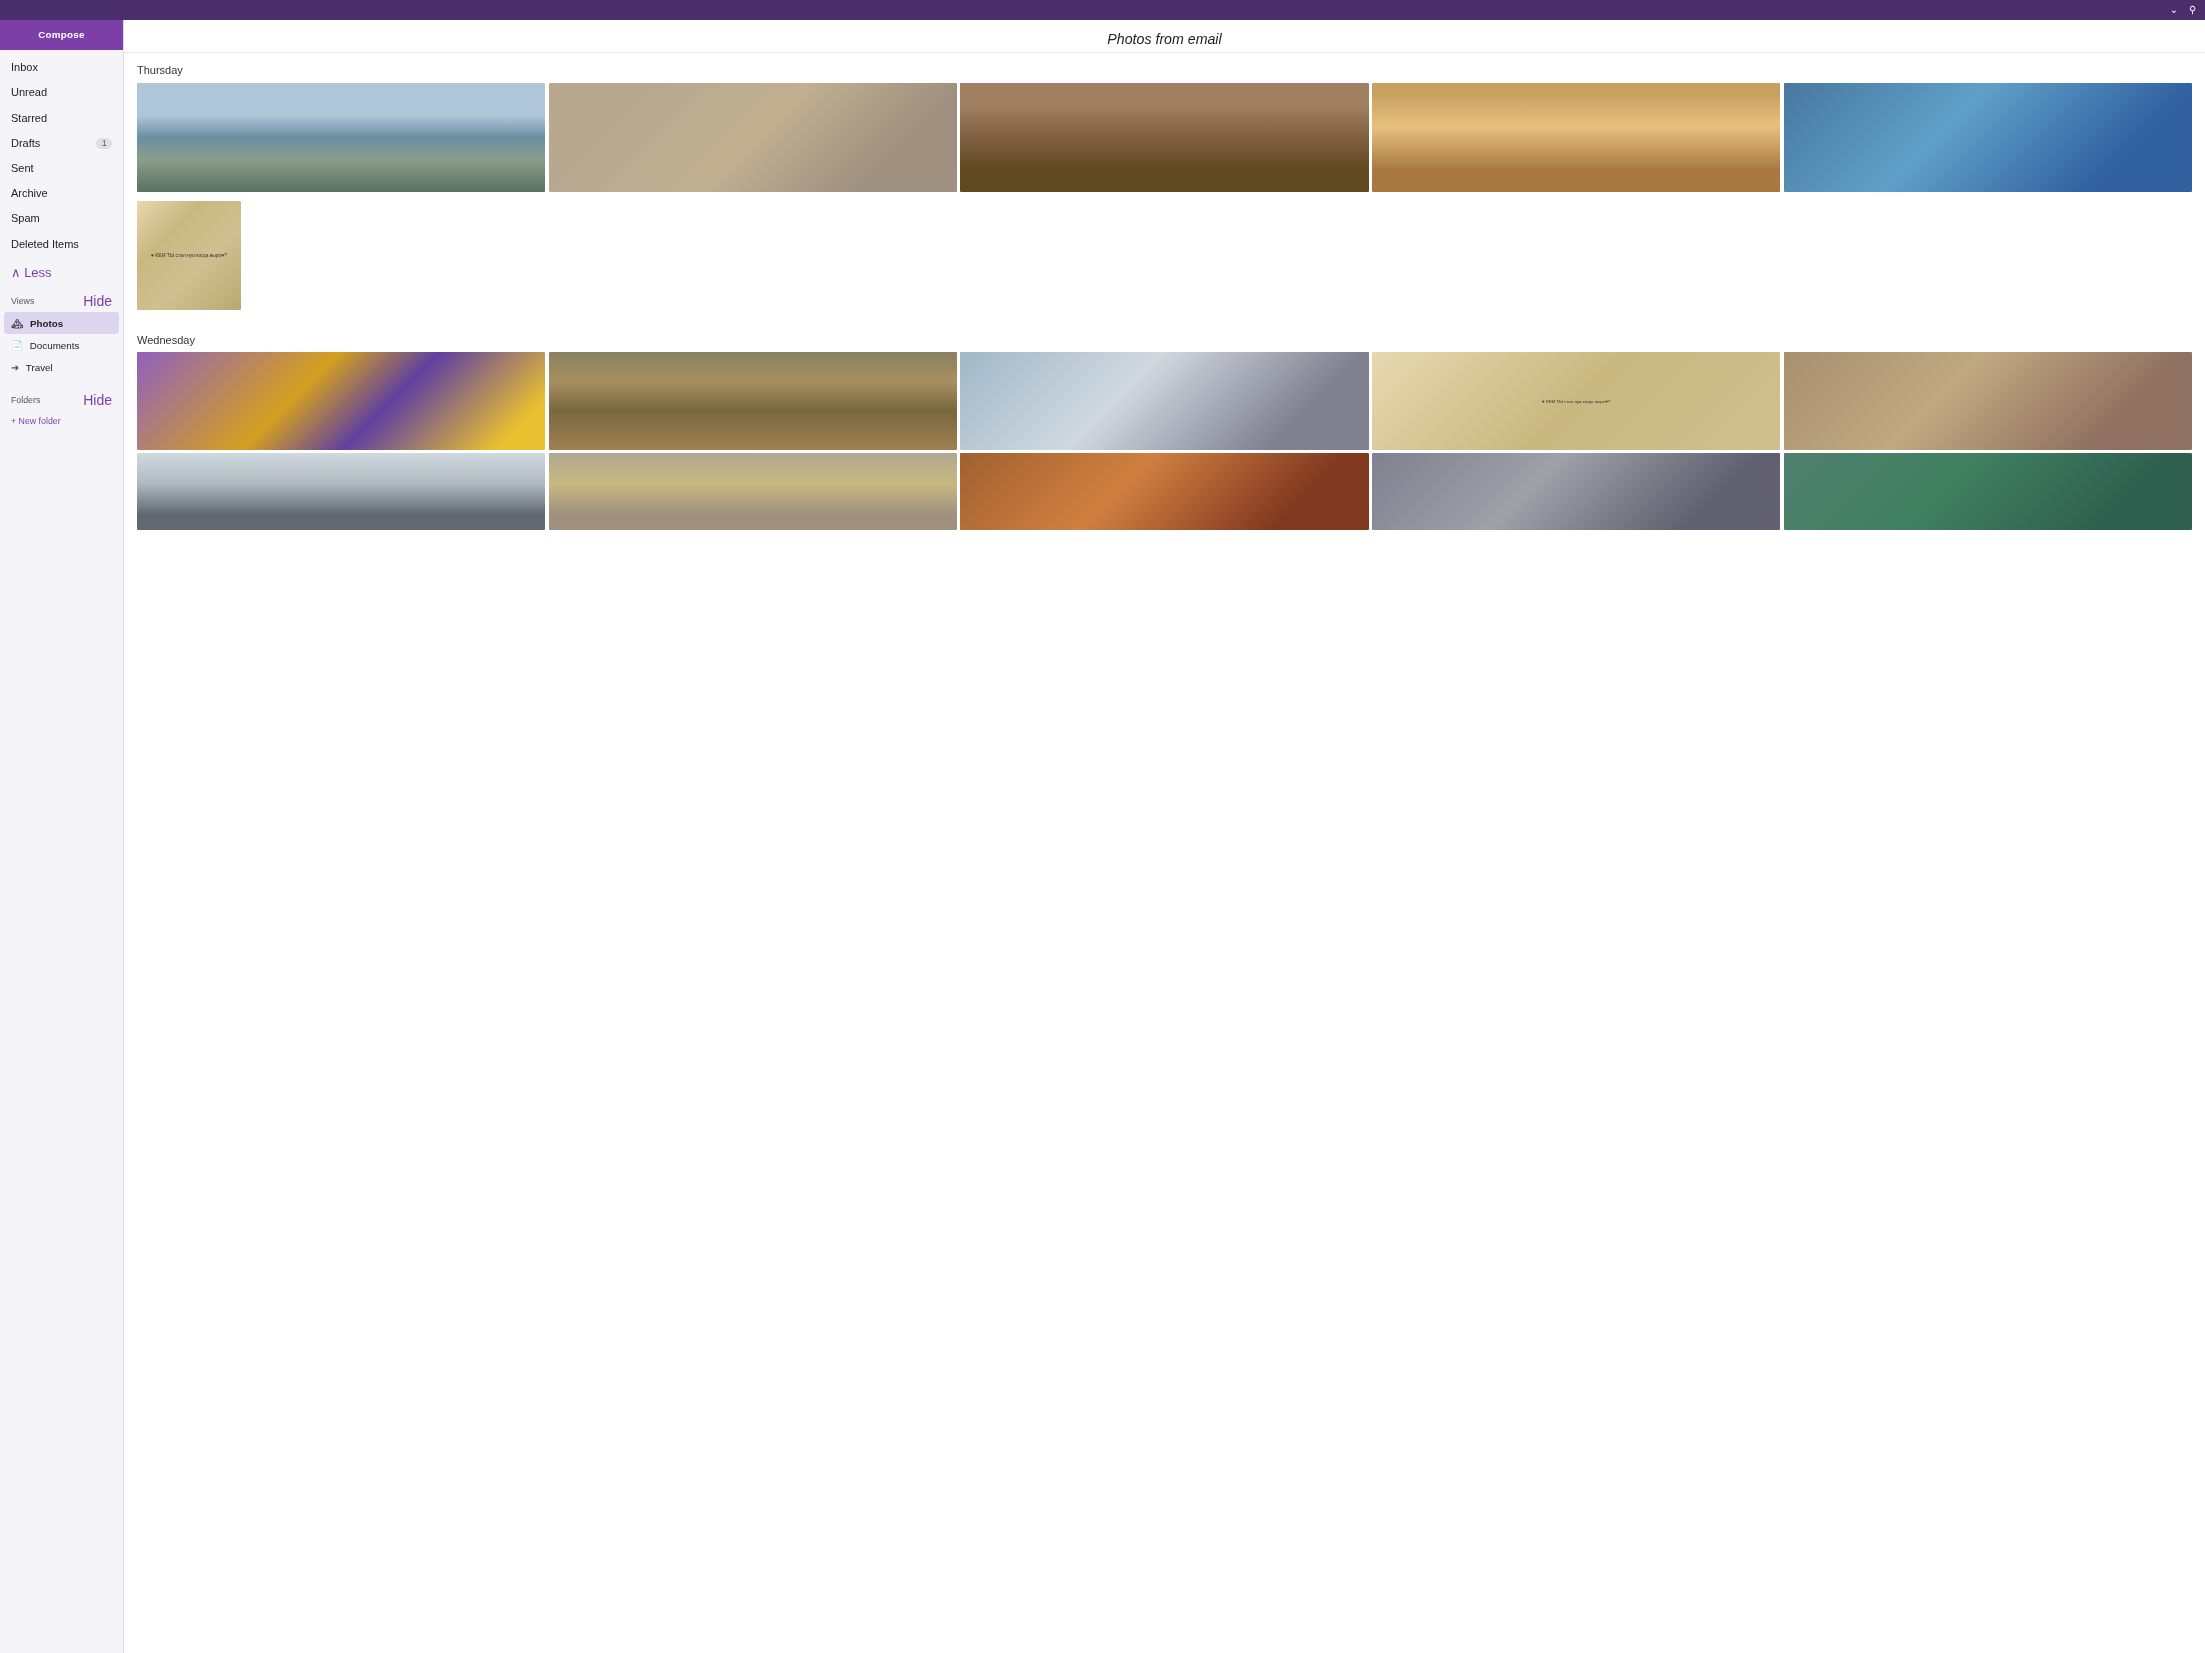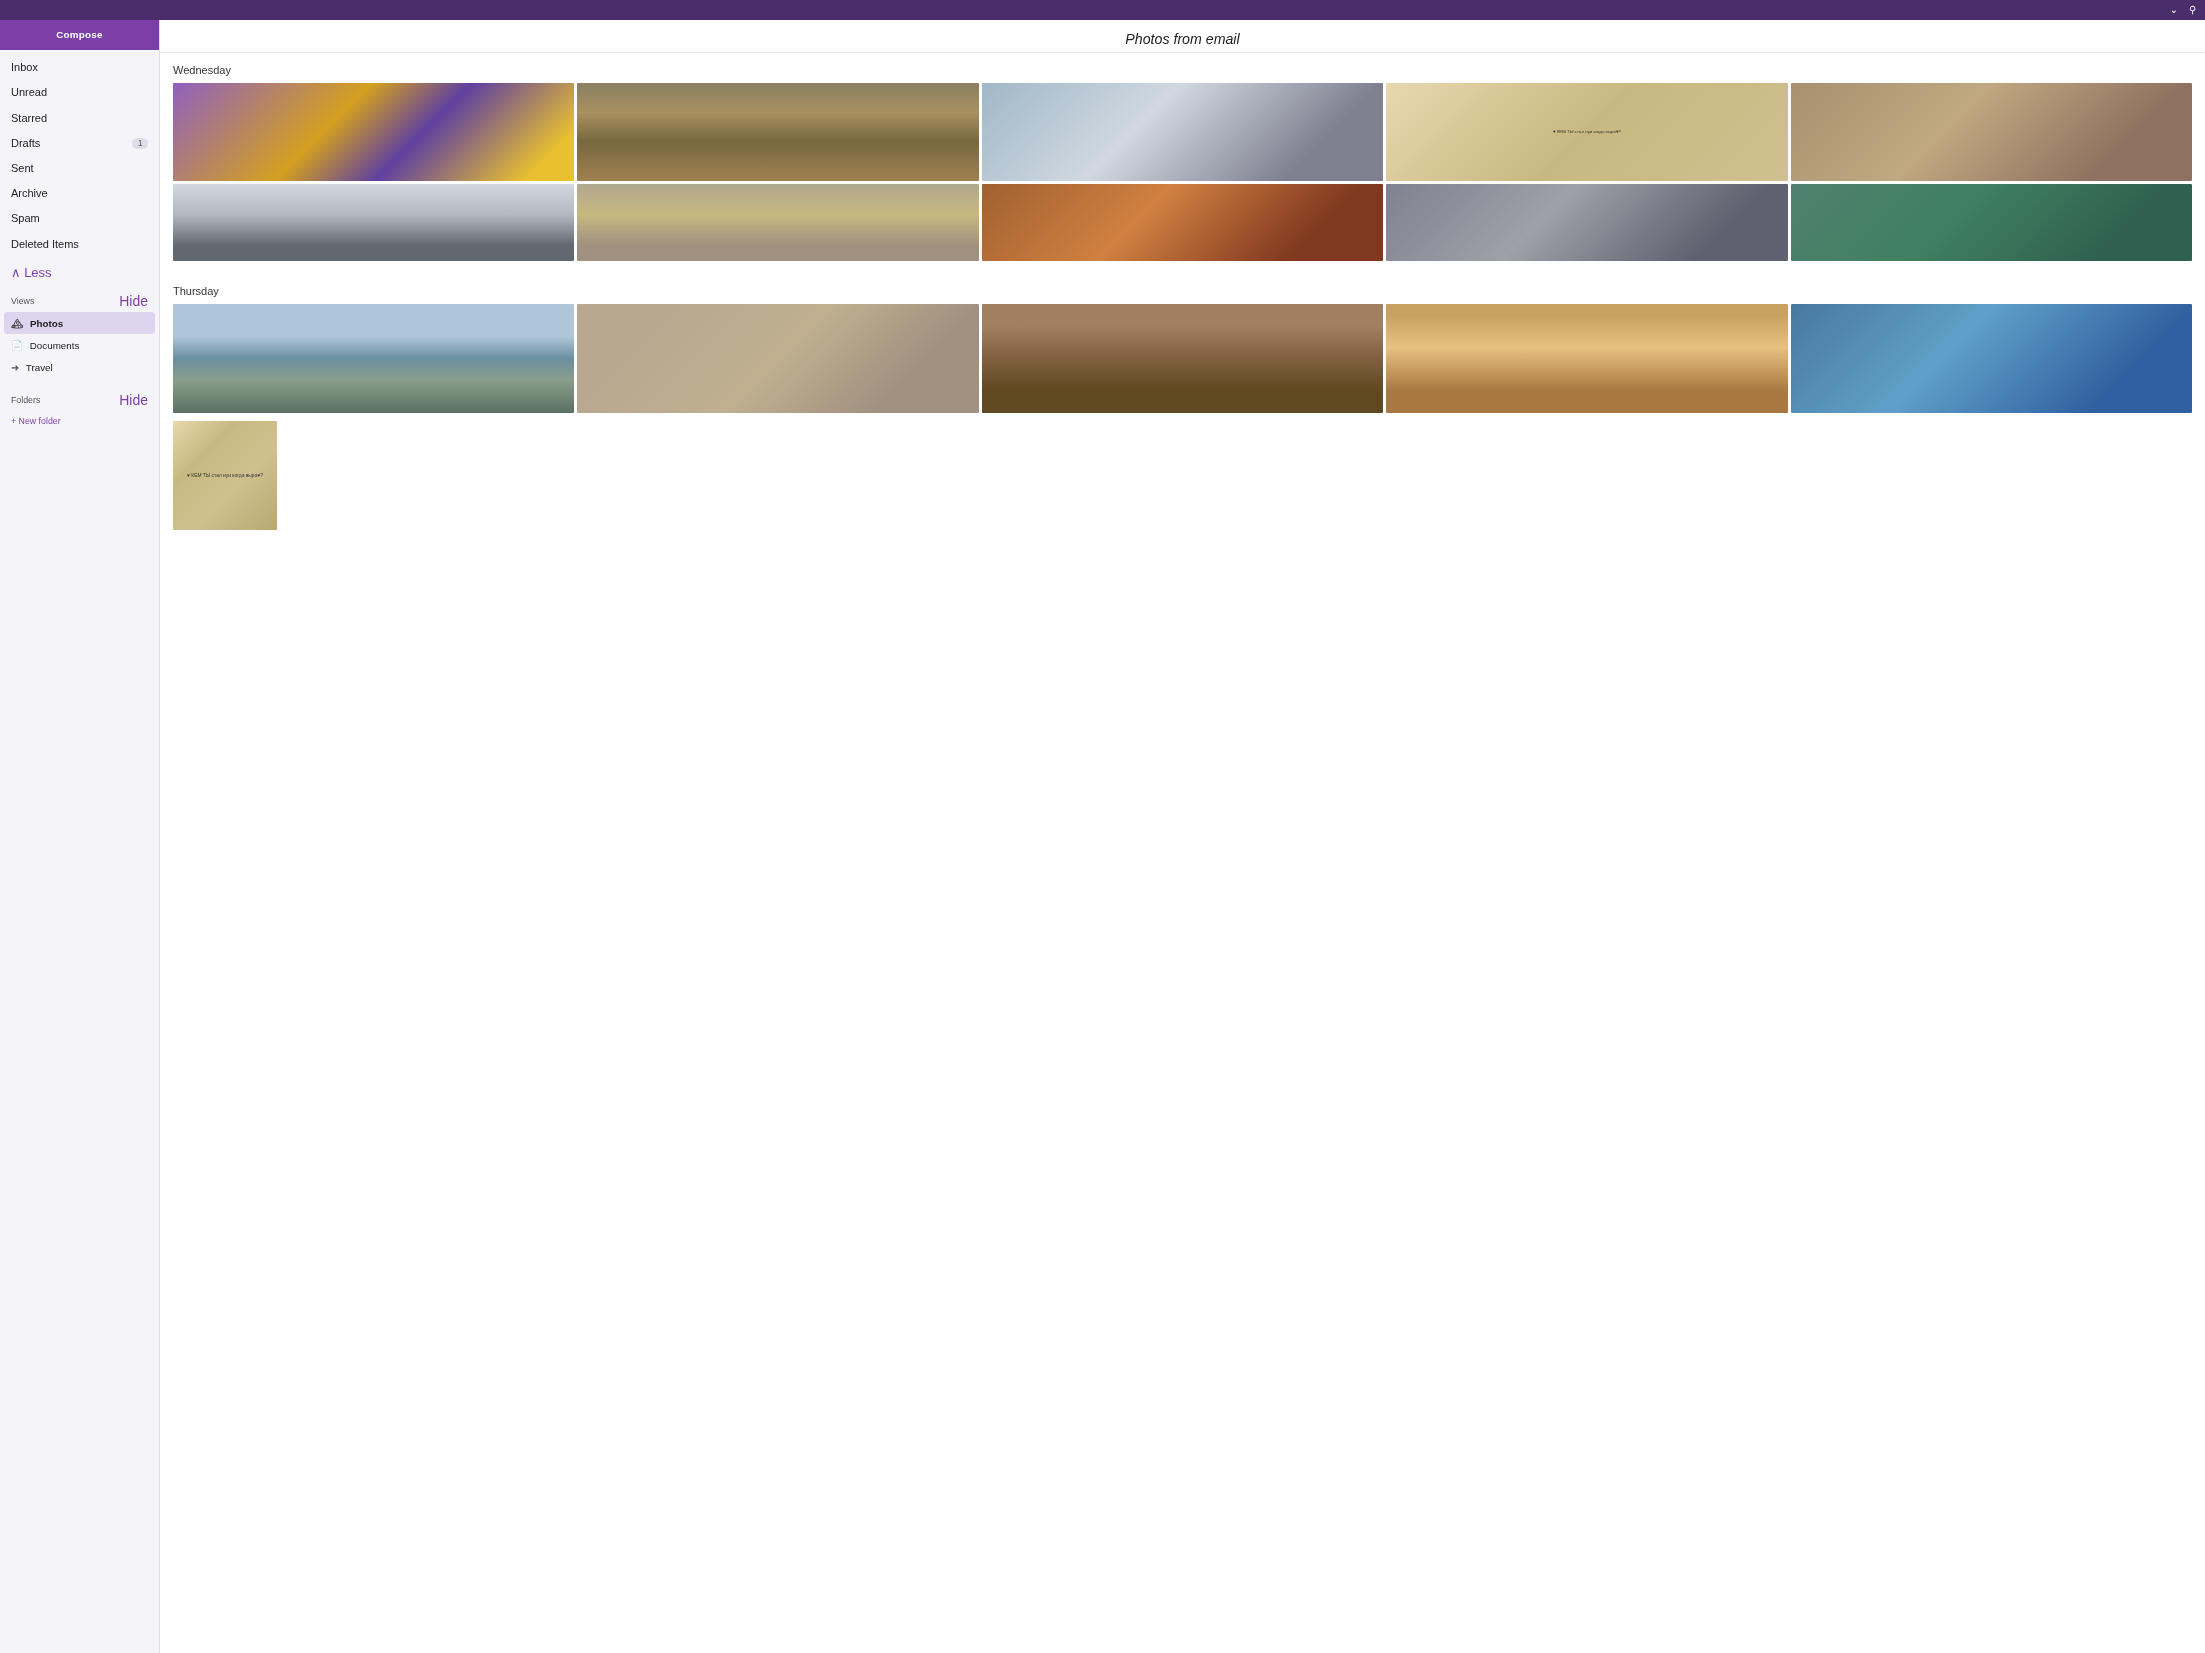--- a/index.html
+++ b/index.html
@@ -35,21 +35,21 @@
 
     
     .app-container {
       display: flex;
       flex: 1;
       overflow: hidden;
     }
 
     
     .sidebar {
-      width: 160px;
+      width: 124px;
       background: #f5f4f9;
       flex-shrink: 0;
       display: flex;
       flex-direction: column;
       overflow-y: auto;
       border-right: 0.5px solid #e0dde8;
     }
 
     .compose-btn {
       background: #7c3fa8;
@@ -352,20 +352,36 @@
     <div class="section-header">
       <span>Folders</span>
       <span class="hide-link">Hide</span>
     </div>
     <div class="new-folder">+ New folder</div>
   </div>
 
   <div class="main-content">
 
     <div class="photos-header">Photos from email</div>
+
+    <div class="photos-section">
+      <div class="day-label">Thursday</div>
+
+      <div class="photo-grid">
+        <div class="photo-thumb photo-river"></div>
+        <div class="photo-thumb photo-post"></div>
+        <div class="photo-thumb photo-industrial1"></div>
+        <div class="photo-thumb photo-chimney"></div>
+        <div class="photo-thumb photo-mural-blue"></div>
+      </div>
+
+      <div class="photo-grid-row2">
+        <div class="photo-thumb photo-graffiti" style="height:109px; flex: 0 0 104px; max-width:104px; position:relative;"></div>
+      </div>
+    </div>
 
     <div class="photos-section">
       <div class="day-label">Wednesday</div>
 
       <div class="wednesday-grid-top">
         <div class="thumb-tall photo-ribbon"></div>
         <div class="thumb-tall photo-hall-light"></div>
         <div class="thumb-tall photo-figure"></div>
         <div class="thumb-tall photo-graffiti2" style="position:relative;">
           <span style="position:absolute;inset:0;display:flex;align-items:center;justify-content:center;font-size:4.4px;color:#333;text-align:center;padding:3.3px;">♥ КЕМ ТЫ стал нуи когда выро♥?</span>
@@ -375,31 +391,15 @@
 
       <div class="wednesday-grid-bottom">
         <div class="thumb-short photo-stairs"></div>
         <div class="thumb-short photo-hall-wide"></div>
         <div class="thumb-short photo-industrial-orange"></div>
         <div class="thumb-short photo-hall-columns"></div>
         <div class="thumb-short photo-window-strips"></div>
       </div>
     </div>
 
-    <div class="photos-section">
-      <div class="day-label">Thursday</div>
-
-      <div class="photo-grid">
-        <div class="photo-thumb photo-river"></div>
-        <div class="photo-thumb photo-post"></div>
-        <div class="photo-thumb photo-industrial1"></div>
-        <div class="photo-thumb photo-chimney"></div>
-        <div class="photo-thumb photo-mural-blue"></div>
-      </div>
-
-      <div class="photo-grid-row2">
-        <div class="photo-thumb photo-graffiti" style="height:109px; flex: 0 0 104px; max-width:104px; position:relative;"></div>
-      </div>
-    </div>
-
   </div>
 </div>
 
 
 </body></html>

